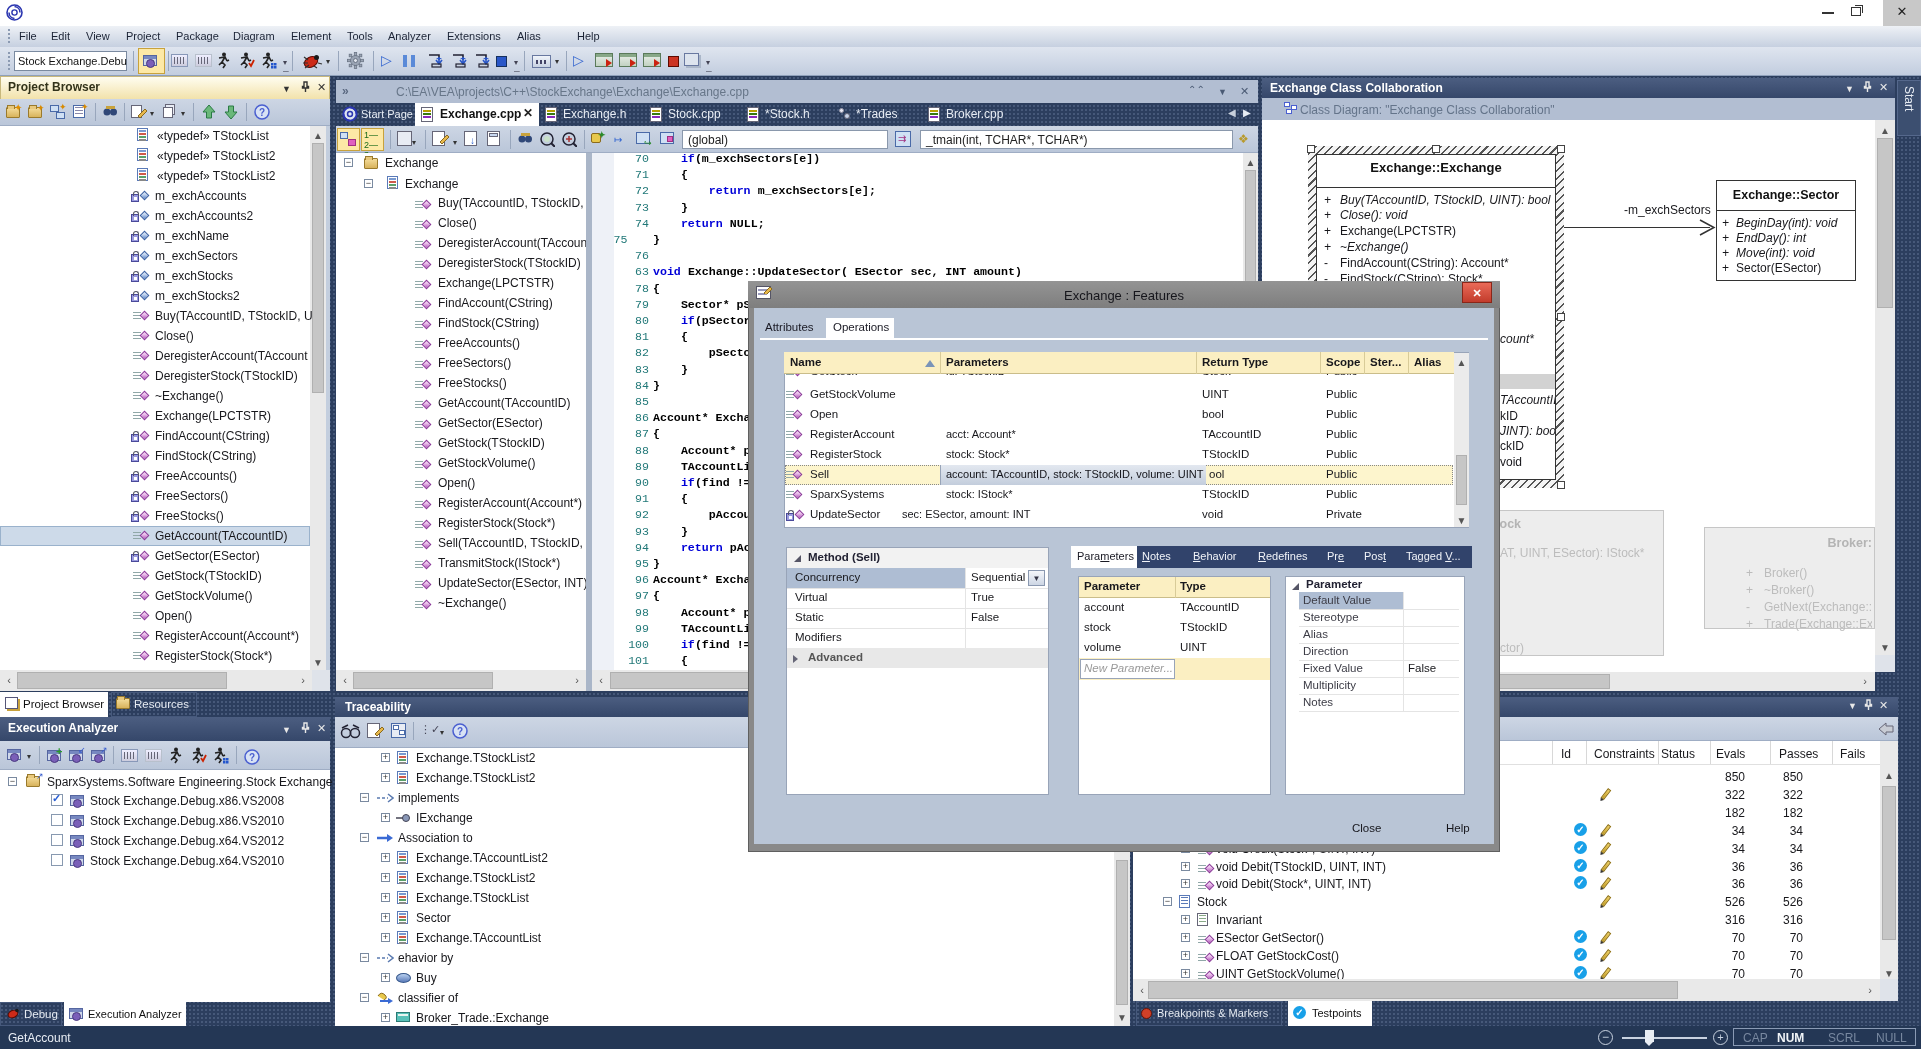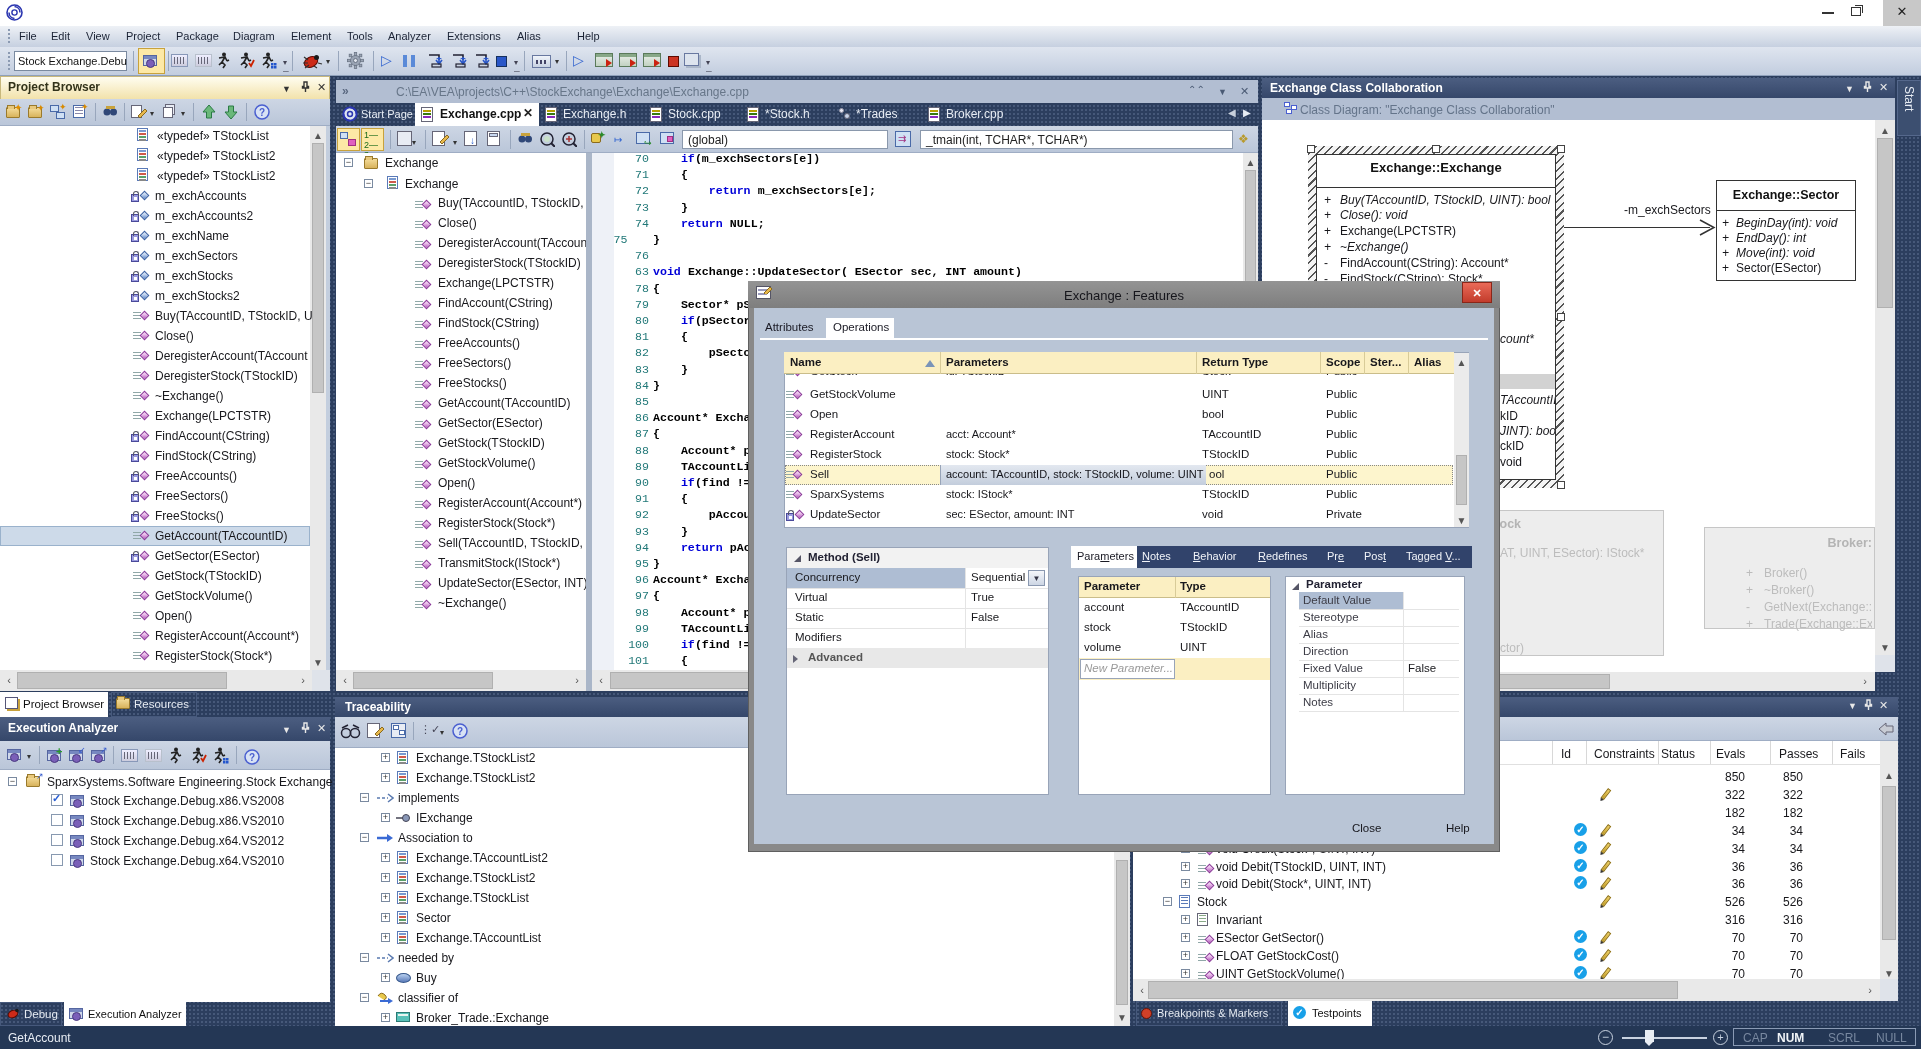--- a/index.html
+++ b/index.html
@@ -855,21 +855,21 @@
       <i style="top:4px;background:#d05a4a"></i>
       <i style="top:7px;background:#5aa06a"></i>
       <i style="top:10px;background:#888"></i>
     </div>
 <div class="abs t12" style="left:416px;top:931px">Exchange.TAccountList</div>
 <div class="pbox" style="left:360px;top:953px">−</div>
 <svg class="abs" style="left:376px;top:953px" width="18" height="10">
       <path d="M1 5 L12 5" stroke="#5a7ab0" stroke-width="1.5" stroke-dasharray="3 2"></path>
       <path d="M12 1 L17 5 L12 9" fill="none" stroke="#5a7ab0" stroke-width="1.5"></path>
     </svg>
-<div class="abs t12" style="left:398px;top:951px">needed by</div>
+<div class="abs t12" style="left:398px;top:951px">ehavior by</div>
 <div class="pbox" style="left:381px;top:973px">+</div>
 <div class="abs" style="left:396px;top:973px;width:15px;height:10px;border-radius:50%;background:linear-gradient(#b8d0f0,#5a7ab8);border:1px solid #34568a"></div>
 <div class="abs t12" style="left:416px;top:971px">Buy</div>
 <div class="pbox" style="left:360px;top:993px">−</div>
 <svg class="abs" style="left:376px;top:991px" width="18" height="13">
       <path d="M2 5 Q5 0 9 4 Q12 7 8 9" fill="#e8c84c" stroke="#8a6a1c"></path>
       <path d="M4 10 L13 10" stroke="#3a6ad4" stroke-width="2"></path>
       <path d="M12 7 L17 10 L12 13 Z" fill="#3a6ad4"></path>
     </svg>
 <div class="abs t12" style="left:398px;top:991px">classifier of</div>
@@ -1072,21 +1072,21 @@
 <div class="abs" style="z-index:51;left:1326px;top:468px;font-size:11.5px;color:#18181c">Public</div>
 <div class="meth3" style="left:786px;top:491px;z-index:51"></div>
     <div class="diam" style="left:794px;top:491px;z-index:51"></div>
 <div class="abs" style="z-index:51;left:810px;top:488px;font-size:11.5px;color:#18181c">SparxSystems</div>
 <div class="abs" style="z-index:51;left:946px;top:488px;font-size:11px;color:#18181c;white-space:nowrap">stock: IStock*</div>
 <div class="abs" style="z-index:51;left:1202px;top:488px;font-size:11.5px;color:#18181c">TStockID</div>
 <div class="abs" style="z-index:51;left:1326px;top:488px;font-size:11.5px;color:#18181c">Public</div>
 <div class="lock" style="left:786px;top:513px;z-index:51"></div>
     <div class="diam" style="left:796px;top:511px;z-index:51"></div>
 <div class="abs" style="z-index:51;left:810px;top:508px;font-size:11.5px;color:#18181c">UpdateSector</div>
-<div class="abs" style="z-index:51;left:946px;top:508px;font-size:11px;color:#18181c;white-space:nowrap">sec: ESector, amount: INT</div>
+<div class="abs" style="z-index:51;left:902px;top:508px;font-size:11px;color:#18181c;white-space:nowrap">sec: ESector, amount: INT</div>
 <div class="abs" style="z-index:51;left:1202px;top:508px;font-size:11.5px;color:#18181c">void</div>
 <div class="abs" style="z-index:51;left:1326px;top:508px;font-size:11.5px;color:#18181c">Private</div>
 <div class="abs" style="z-index:51;left:1454px;top:353px;width:15px;height:174px;background:#ebebeb"></div>
 <div class="abs arrow" style="left:1454px;top:355px;width:15px;z-index:51">▲</div>
 <div class="abs thumb" style="left:1456px;top:455px;width:11px;height:50px;z-index:51"></div>
 <div class="abs arrow" style="left:1454px;top:513px;width:15px;z-index:51">▼</div>
 <div class="abs" style="z-index:51;left:786px;top:547px;width:263px;height:248px;background:#fff;border:1px solid #98a4b8"></div>
 <div class="abs" style="z-index:51;left:787px;top:548px;width:261px;height:20px;background:#f2f2f2"></div>
 <svg class="abs" style="left:793px;top:554px;z-index:51" width="9" height="9">
       <path d="M8 1 L8 8 L1 8 Z" fill="#556"></path>

